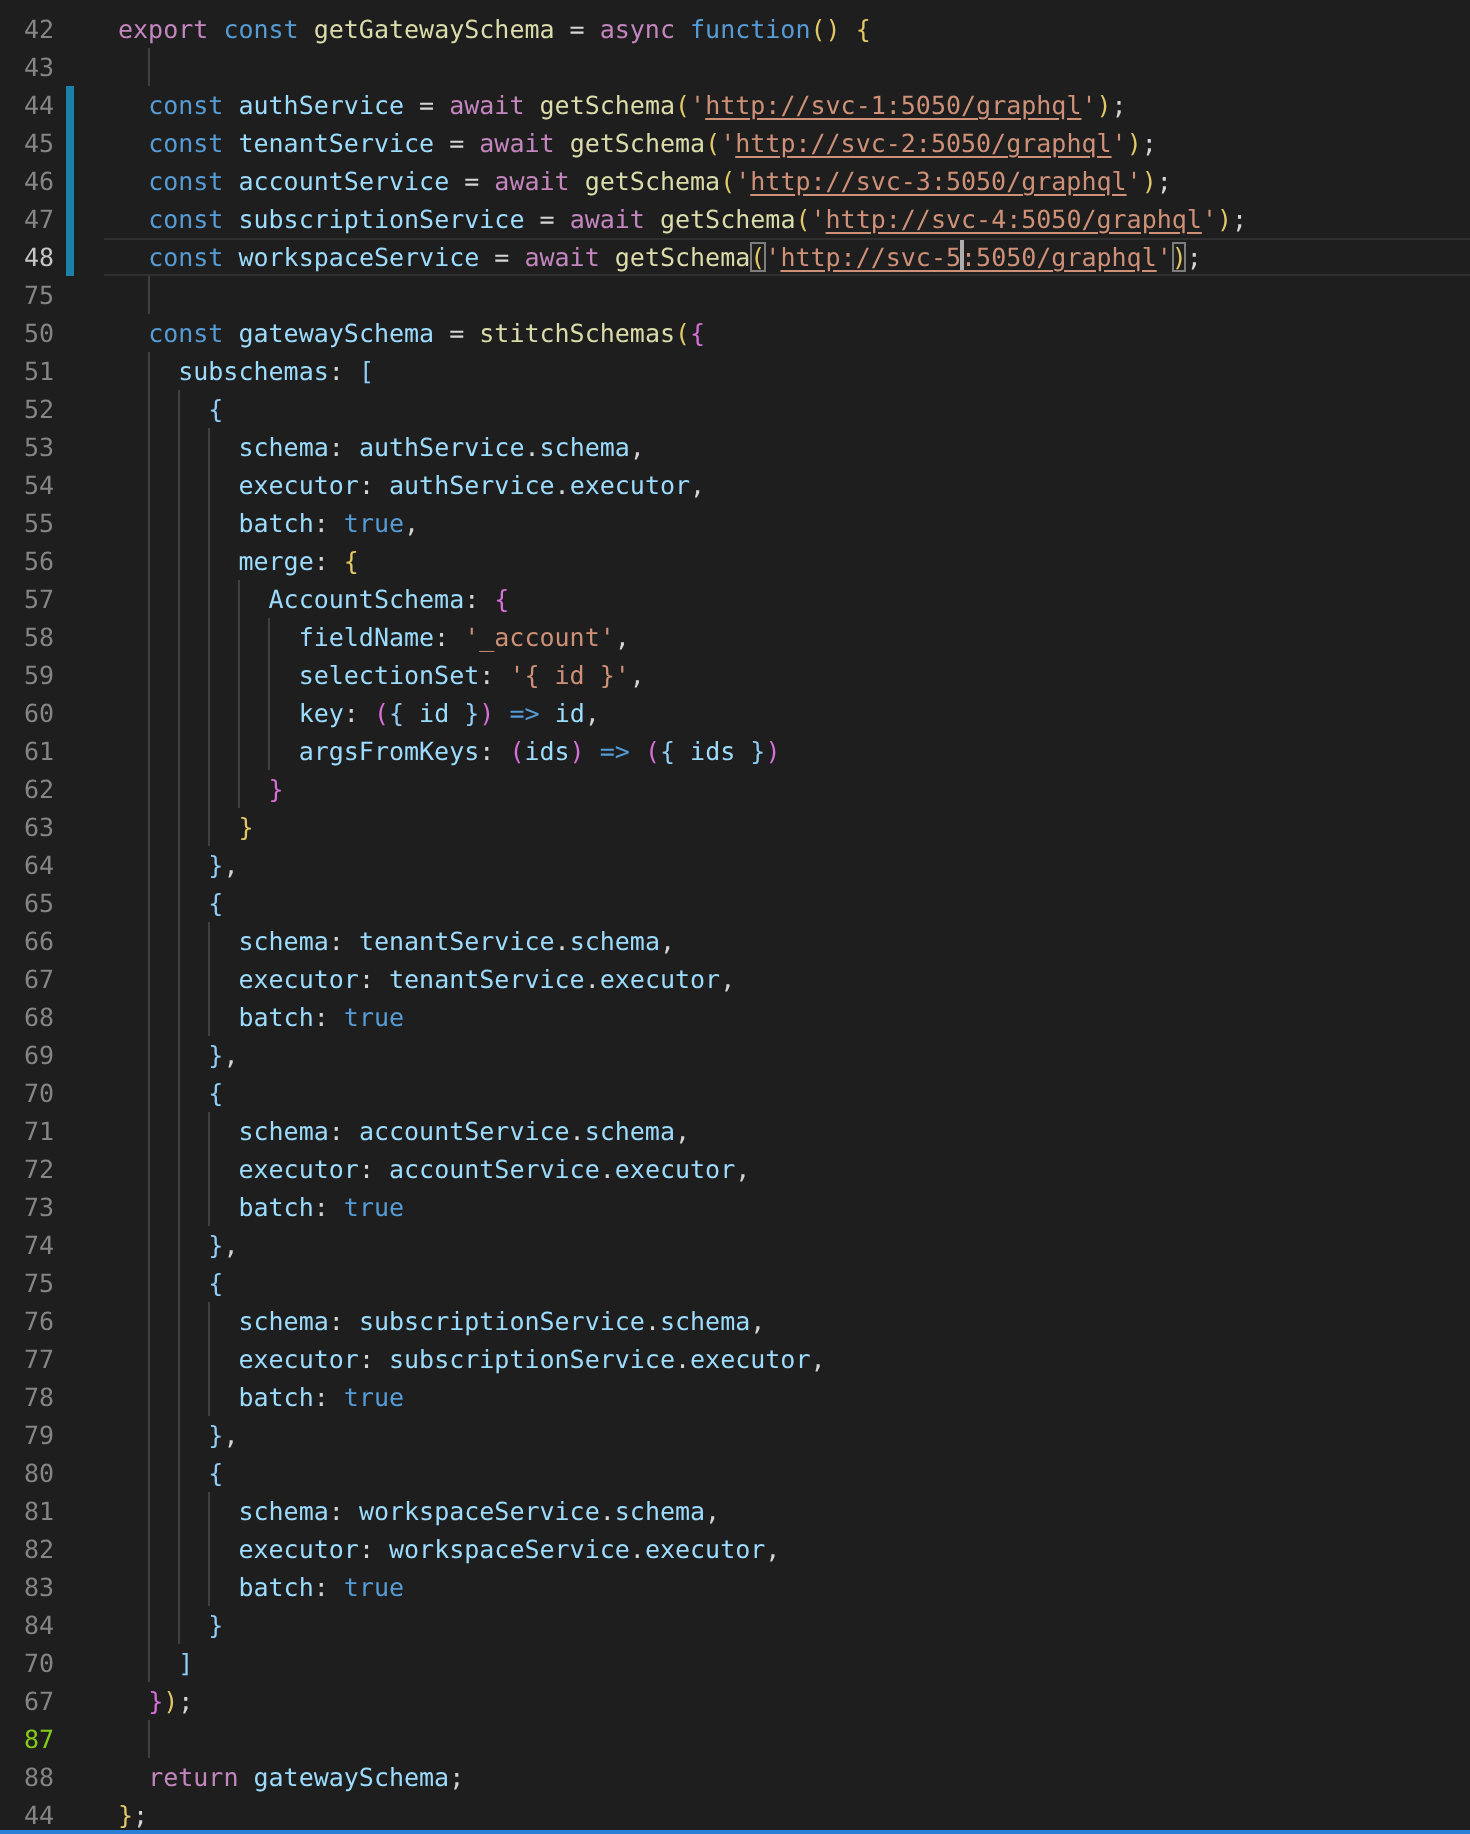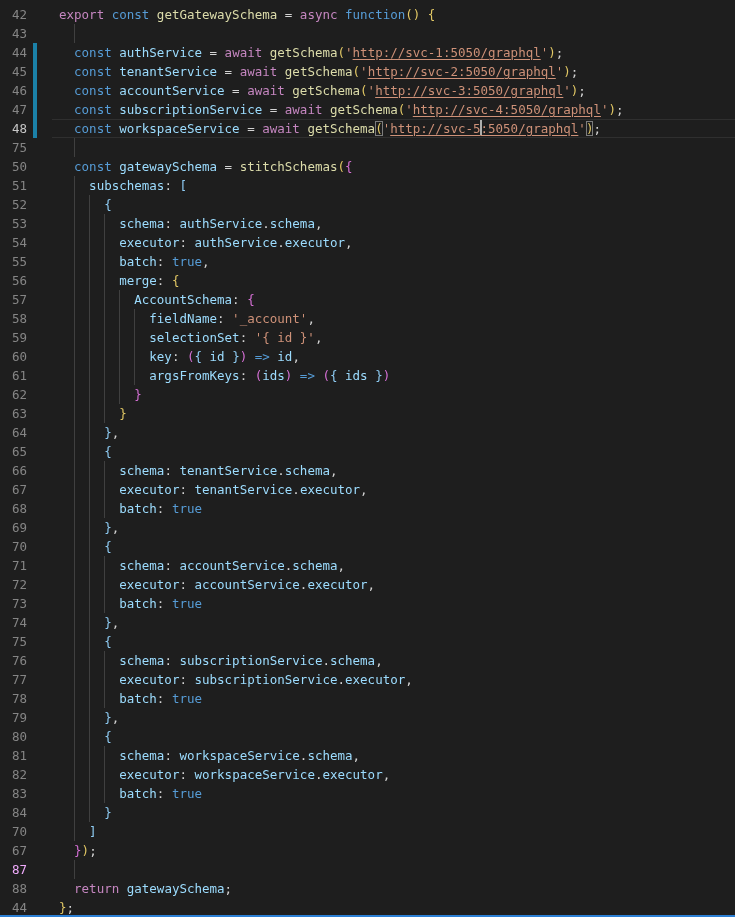--- a/index.html
+++ b/index.html
@@ -65,18 +65,18 @@
       <div class="line"><span class="num" style="color: rgb(133, 133, 133);">77</span><div class="guide" style="left: 74.06px; background: rgb(64, 64, 64);"></div><div class="guide" style="left: 89.12px; background: rgb(64, 64, 64);"></div><div class="guide" style="left: 104.18px; background: rgb(64, 64, 64);"></div><span class="code"><span class="tok " style="color: rgb(212, 212, 212);">        </span><span class="tok " style="color: rgb(156, 220, 254);">executor</span><span class="tok " style="color: rgb(212, 212, 212);">: </span><span class="tok " style="color: rgb(156, 220, 254);">subscriptionService</span><span class="tok " style="color: rgb(212, 212, 212);">.</span><span class="tok " style="color: rgb(156, 220, 254);">executor</span><span class="tok " style="color: rgb(212, 212, 212);">,</span></span></div>
       <div class="line"><span class="num" style="color: rgb(133, 133, 133);">78</span><div class="guide" style="left: 74.06px; background: rgb(64, 64, 64);"></div><div class="guide" style="left: 89.12px; background: rgb(64, 64, 64);"></div><div class="guide" style="left: 104.18px; background: rgb(64, 64, 64);"></div><span class="code"><span class="tok " style="color: rgb(212, 212, 212);">        </span><span class="tok " style="color: rgb(156, 220, 254);">batch</span><span class="tok " style="color: rgb(212, 212, 212);">: </span><span class="tok " style="color: rgb(86, 156, 214);">true</span></span></div>
       <div class="line"><span class="num" style="color: rgb(133, 133, 133);">79</span><div class="guide" style="left: 74.06px; background: rgb(64, 64, 64);"></div><div class="guide" style="left: 89.12px; background: rgb(64, 64, 64);"></div><span class="code"><span class="tok " style="color: rgb(212, 212, 212);">      </span><span class="tok " style="color: rgb(143, 205, 245);">}</span><span class="tok " style="color: rgb(212, 212, 212);">,</span></span></div>
       <div class="line"><span class="num" style="color: rgb(133, 133, 133);">80</span><div class="guide" style="left: 74.06px; background: rgb(64, 64, 64);"></div><div class="guide" style="left: 89.12px; background: rgb(64, 64, 64);"></div><span class="code"><span class="tok " style="color: rgb(212, 212, 212);">      </span><span class="tok " style="color: rgb(143, 205, 245);">{</span></span></div>
       <div class="line"><span class="num" style="color: rgb(133, 133, 133);">81</span><div class="guide" style="left: 74.06px; background: rgb(64, 64, 64);"></div><div class="guide" style="left: 89.12px; background: rgb(64, 64, 64);"></div><div class="guide" style="left: 104.18px; background: rgb(64, 64, 64);"></div><span class="code"><span class="tok " style="color: rgb(212, 212, 212);">        </span><span class="tok " style="color: rgb(156, 220, 254);">schema</span><span class="tok " style="color: rgb(212, 212, 212);">: </span><span class="tok " style="color: rgb(156, 220, 254);">workspaceService</span><span class="tok " style="color: rgb(212, 212, 212);">.</span><span class="tok " style="color: rgb(156, 220, 254);">schema</span><span class="tok " style="color: rgb(212, 212, 212);">,</span></span></div>
       <div class="line"><span class="num" style="color: rgb(133, 133, 133);">82</span><div class="guide" style="left: 74.06px; background: rgb(64, 64, 64);"></div><div class="guide" style="left: 89.12px; background: rgb(64, 64, 64);"></div><div class="guide" style="left: 104.18px; background: rgb(64, 64, 64);"></div><span class="code"><span class="tok " style="color: rgb(212, 212, 212);">        </span><span class="tok " style="color: rgb(156, 220, 254);">executor</span><span class="tok " style="color: rgb(212, 212, 212);">: </span><span class="tok " style="color: rgb(156, 220, 254);">workspaceService</span><span class="tok " style="color: rgb(212, 212, 212);">.</span><span class="tok " style="color: rgb(156, 220, 254);">executor</span><span class="tok " style="color: rgb(212, 212, 212);">,</span></span></div>
       <div class="line"><span class="num" style="color: rgb(133, 133, 133);">83</span><div class="guide" style="left: 74.06px; background: rgb(64, 64, 64);"></div><div class="guide" style="left: 89.12px; background: rgb(64, 64, 64);"></div><div class="guide" style="left: 104.18px; background: rgb(64, 64, 64);"></div><span class="code"><span class="tok " style="color: rgb(212, 212, 212);">        </span><span class="tok " style="color: rgb(156, 220, 254);">batch</span><span class="tok " style="color: rgb(212, 212, 212);">: </span><span class="tok " style="color: rgb(86, 156, 214);">true</span></span></div>
       <div class="line"><span class="num" style="color: rgb(133, 133, 133);">84</span><div class="guide" style="left: 74.06px; background: rgb(64, 64, 64);"></div><div class="guide" style="left: 89.12px; background: rgb(64, 64, 64);"></div><span class="code"><span class="tok " style="color: rgb(212, 212, 212);">      </span><span class="tok " style="color: rgb(143, 205, 245);">}</span></span></div>
       <div class="line"><span class="num" style="color: rgb(133, 133, 133);">70</span><div class="guide" style="left: 74.06px; background: rgb(64, 64, 64);"></div><span class="code"><span class="tok " style="color: rgb(212, 212, 212);">    </span><span class="tok " style="color: rgb(143, 205, 245);">]</span></span></div>
       <div class="line"><span class="num" style="color: rgb(133, 133, 133);">67</span><span class="code"><span class="tok " style="color: rgb(212, 212, 212);">  </span><span class="tok " style="color: rgb(214, 112, 214);">}</span><span class="tok " style="color: rgb(226, 200, 101);">)</span><span class="tok " style="color: rgb(212, 212, 212);">;</span></span></div>
-      <div class="line"><span class="num" style="color: #f0abfc;">87</span><div class="guide" style="left: 74.06px; background: rgb(64, 64, 64);"></div><span class="code"></span></div>
+      <div class="line"><span class="num" style="color: #84cc16;">87</span><div class="guide" style="left: 74.06px; background: rgb(64, 64, 64);"></div><span class="code"></span></div>
       <div class="line"><span class="num" style="color: rgb(133, 133, 133);">88</span><span class="code"><span class="tok " style="color: rgb(212, 212, 212);">  </span><span class="tok " style="color: rgb(197, 134, 192);">return</span><span class="tok " style="color: rgb(212, 212, 212);"> </span><span class="tok " style="color: rgb(156, 220, 254);">gatewaySchema</span><span class="tok " style="color: rgb(212, 212, 212);">;</span></span></div>
       <div class="line"><span class="num" style="color: rgb(133, 133, 133);">44</span><span class="code"><span class="tok " style="color: rgb(226, 200, 101);">}</span><span class="tok " style="color: rgb(212, 212, 212);">;</span></span></div>
     </div>
   <div class="bottom-accent" style="background: rgb(43, 127, 212);"></div>
 </div>
 
 </body></html>

